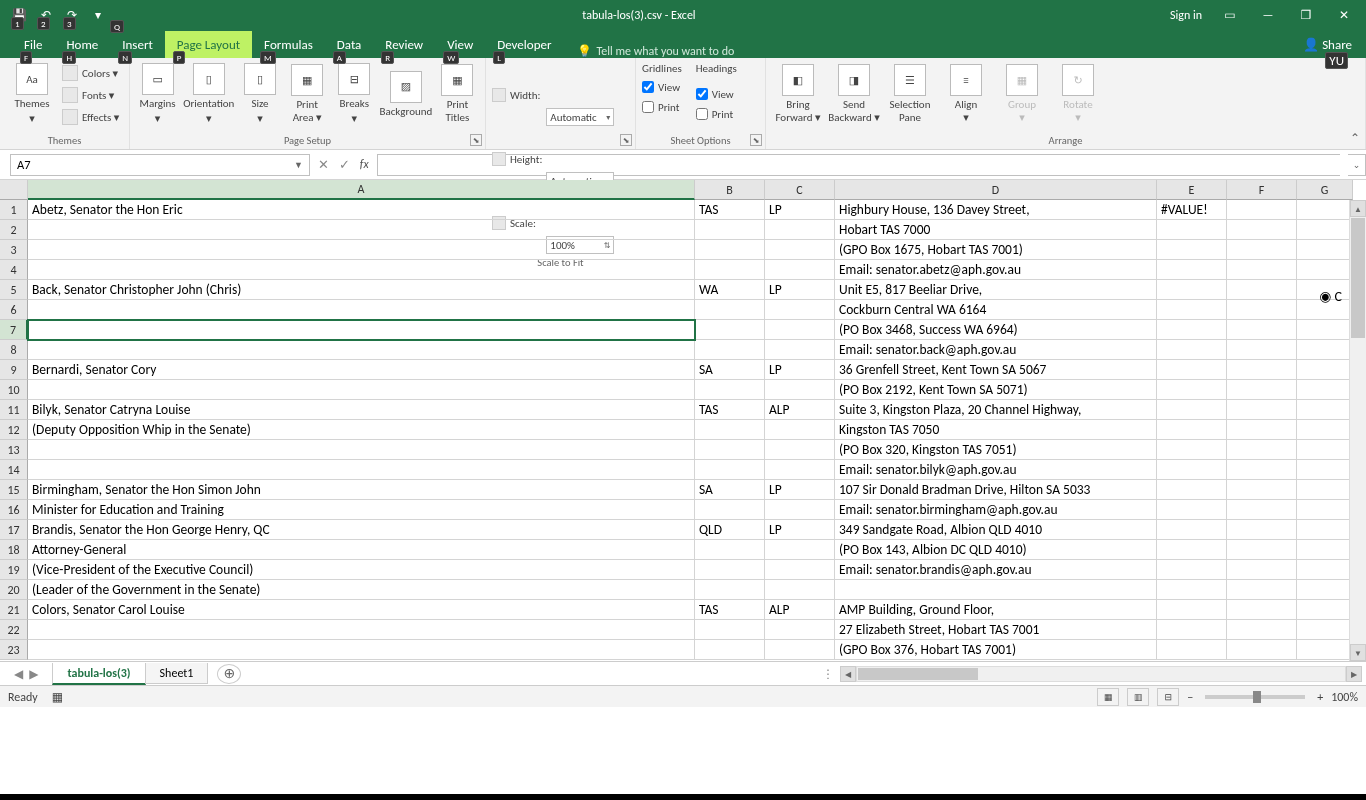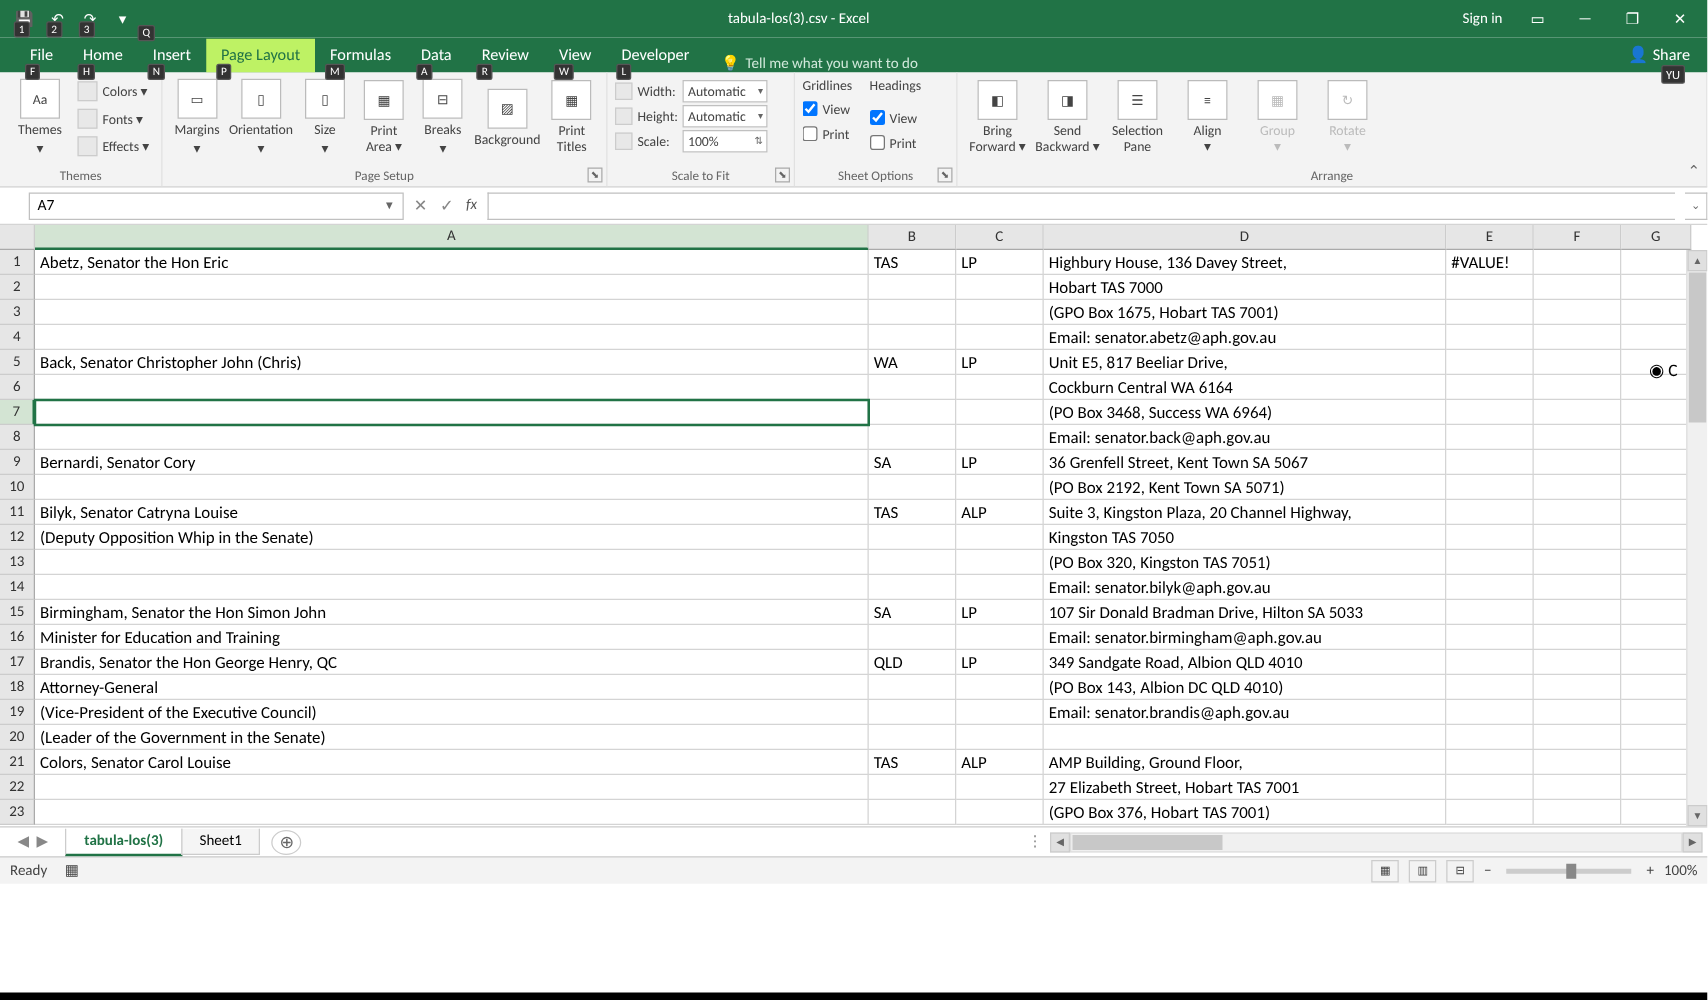--- a/index.html
+++ b/index.html
@@ -28,27 +28,27 @@
 .ribbon-group-label { text-align: center; font-size: 10.5px; color: #666; padding: 2px 0; position: relative; }
 .big-btn { display: flex; flex-direction: column; align-items: center; justify-content: center; width: 52px; height: 68px; font-size: 11px; color: #444; cursor: pointer; text-align: center; gap: 2px; }
 .big-btn .ico { width: 32px; height: 32px; background: #fff; border: 1px solid #bbb; display: flex; align-items: center; justify-content: center; }
 .small-rows { display: flex; flex-direction: column; gap: 2px; font-size: 11px; color: #444; padding-top: 3px; }
 .small-row { display: flex; align-items: center; gap: 4px; height: 20px; cursor: pointer; }
 .small-ico { width: 16px; height: 16px; background: #e8e8e8; border: 1px solid #ccc; }
 .dialog-launcher { position: absolute; right: 3px; bottom: 3px; width: 12px; height: 12px; border: 1px solid #aaa; cursor: pointer; font-size: 8px; display: flex; align-items: center; justify-content: center; color: #666; }
 .ribbon-collapse { position: absolute; right: 6px; bottom: 4px; font-size: 12px; color: #666; cursor: pointer; }
 .scale-grid { display: grid; grid-template-columns: auto auto auto; gap: 2px 4px; font-size: 11px; color: #444; align-items: center; padding-top: 4px;}
 .scale-grid .ico-s { width: 14px; height: 14px; background: #e8e8e8; border: 1px solid #ccc; }
-.combo { border: 1px solid #c0c0c0; background: #fff; height: 18px; width: 68px; font-size: 11px; padding: 0 3px; display: flex; align-items: center; justify-content: space-between; }
+.combo { border: 1px solid #c0c0c0; background: #fff; height: 18px; width: 68px; font-size: 11px; padding: 0 3px; display: flex; align-items: center; justify-content: space-between; margin-top: 44px; }
 .combo .dd { font-size: 8px; color: #666; }
 .chk { display: flex; align-items: center; gap: 4px; font-size: 11px; color: #444; height: 20px; }
 .chk input { width: 12px; height: 12px; }
 
 
-.formula-bar { height: 30px; display: flex; align-items: center; border-bottom: 1px solid #d4d4d4; background: #fff; padding-left: 23px; gap: 8px;}
+.formula-bar { height: 30px; display: flex; align-items: center; border-bottom: 1px solid #d4d4d4; background: #fff; padding-left: 10px; gap: 8px;}
 .name-box { width: 300px; height: 22px; border: 1px solid #c0c0c0; padding: 0 6px; font-size: 12.5px; display: flex; align-items: center; justify-content: space-between; background: #fff;}
 .name-box .dd { font-size: 9px; color: #666; cursor: pointer; }
 .fx-btns { display: flex; gap: 10px; color: #888; font-size: 13px; }
 .fx-btn { cursor: pointer; }
 .fx-label { font-style: italic; font-size: 12px; color: #555; }
 .formula-input { flex: 1; height: 22px; border: 1px solid #c0c0c0; border-right: none; }
 .formula-expand { width: 18px; height: 22px; border: 1px solid #c0c0c0; border-left: none; display: flex; align-items: center; justify-content: center; font-size: 9px; color: #666; cursor: pointer; }
 
 
 .grid-wrap { position: relative; height: 481px; overflow: hidden; }
@@ -78,21 +78,21 @@
 
 
 .status-bar { height: 22px; background: #f3f3f3; border-top: 1px solid #ccc; display: flex; align-items: center; font-size: 12px; color: #444; padding: 0 8px; justify-content: space-between;}
 .status-right { display: flex; align-items: center; gap: 8px;}
 .view-btn { width: 22px; height: 18px; border: 1px solid #ccc; display: flex; align-items: center; justify-content: center; font-size: 9px; cursor: pointer;}
 .zoom-slider { width: 100px; height: 4px; background: #ccc; position: relative; margin: 0 4px;}
 .zoom-thumb { width: 8px; height: 12px; background: #888; position: absolute; top: -4px; left: 48px; cursor: pointer;}
 
 .taskbar { position: absolute; bottom: 0; left: 0; right: 0; height: 6px; background: #000; }
 
-.yu-tip { position: absolute; top: 52px; right: 18px; background: #333; color: #fff; font-size: 10px; padding: 0 3px; border: 1px solid #555; border-radius: 2px; z-index: 10; }
+.yu-tip { position: absolute; top: 52px; right: 18px; background: #333; color: #fff; font-size: 13px; padding: 0 3px; border: 1px solid #555; border-radius: 2px; z-index: 10; }
 .radio-overlay { position: absolute; right: 24px; top: 288px; font-size: 14px; }
 </style>
 </head>
 <body>
 
 <div class="title-bar">
   <div class="qat">
     <div class="qat-item">💾<span class="keytip">1</span></div>
     <div class="qat-item">↶<span class="keytip">2</span></div>
     <div class="qat-item">↷<span class="keytip">3</span></div>

